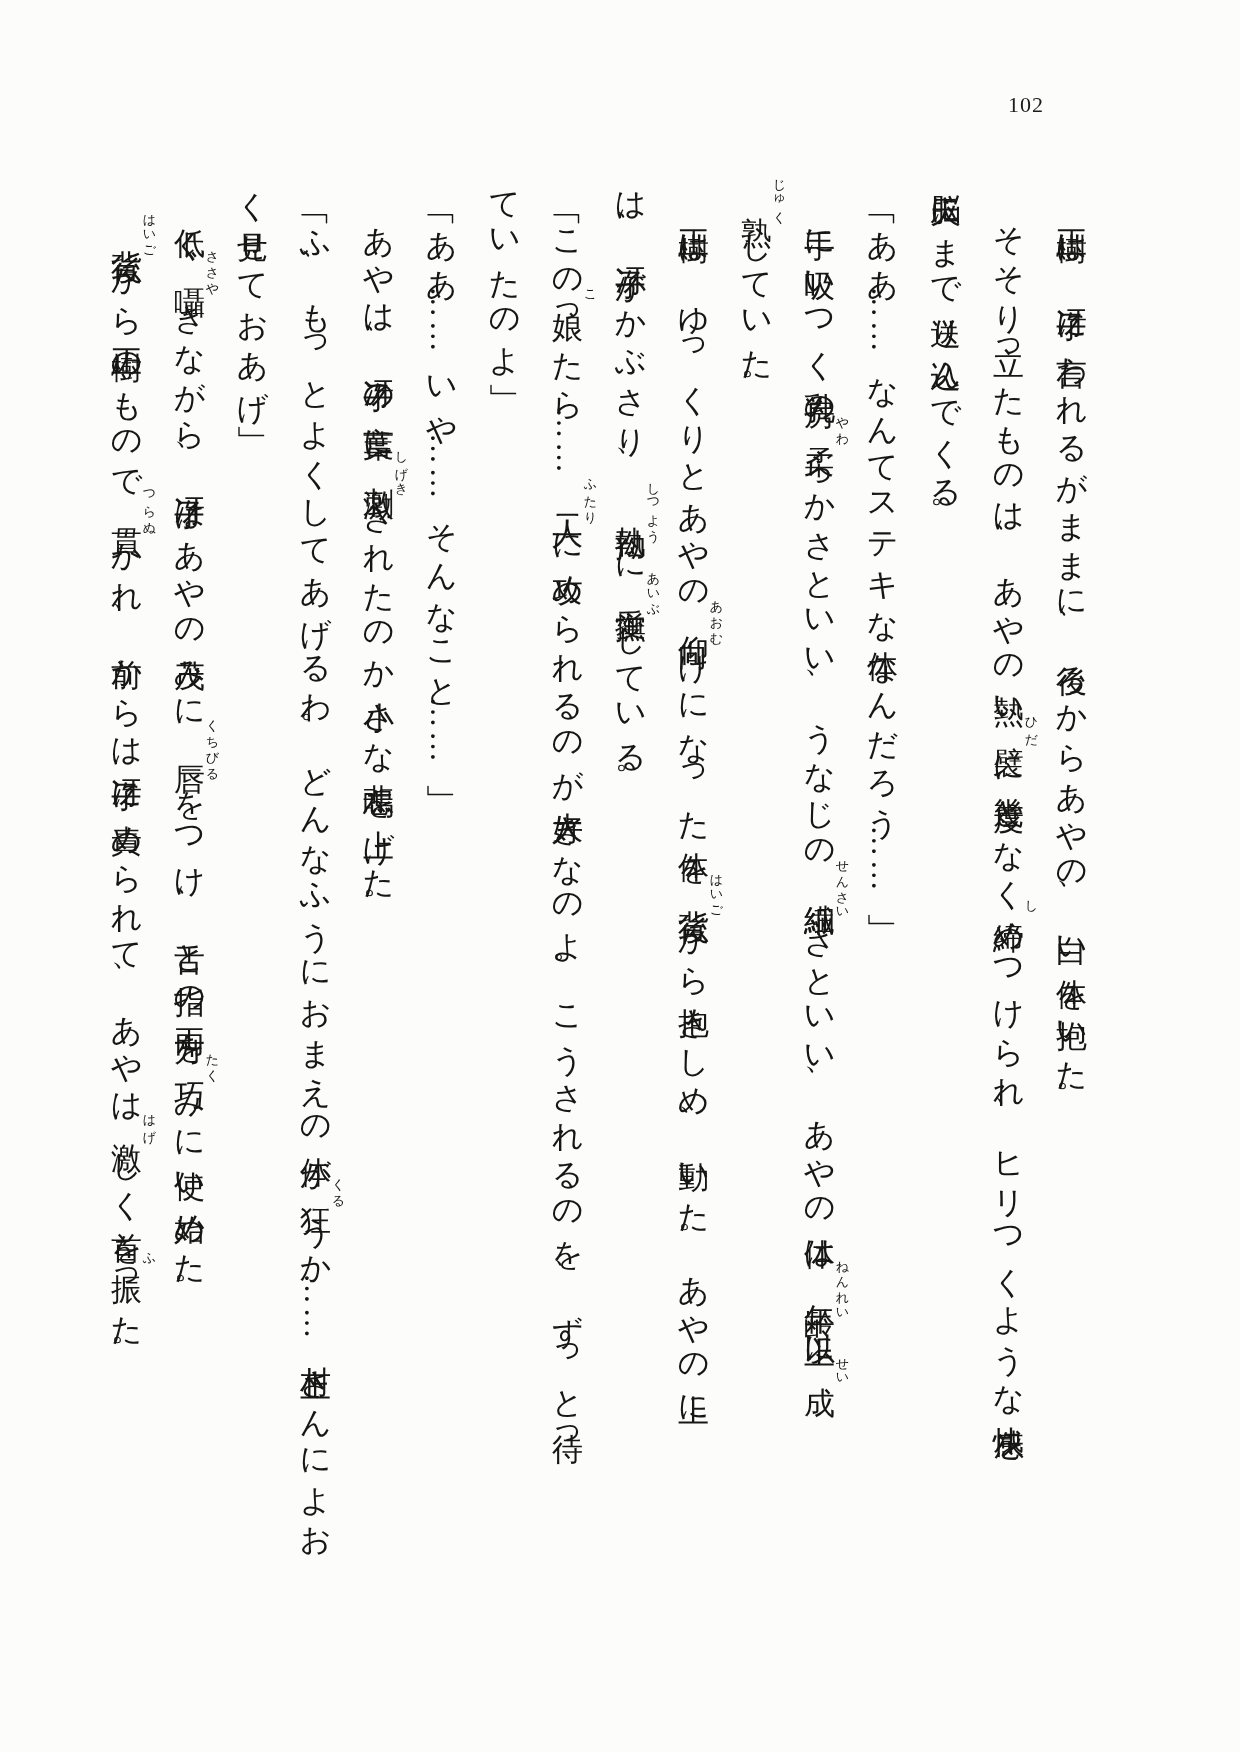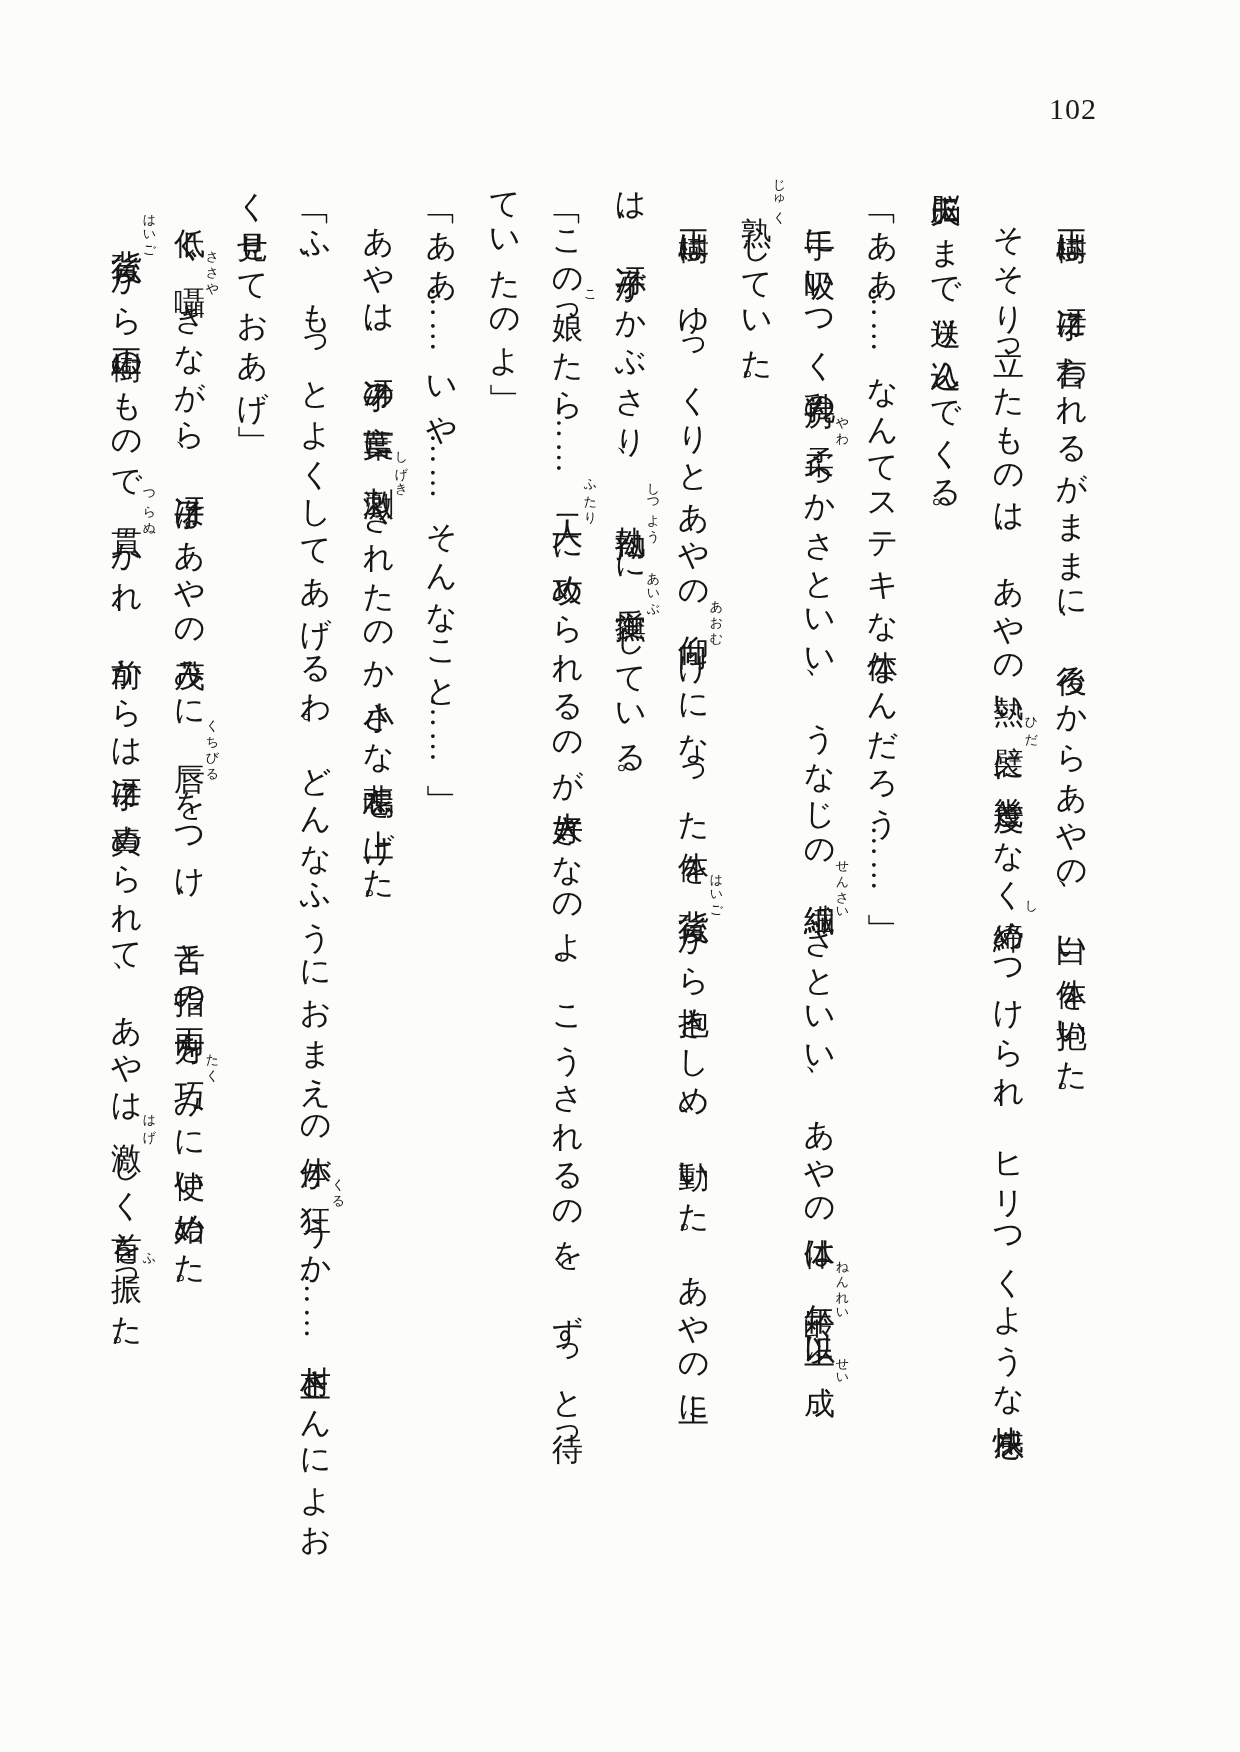--- a/index.html
+++ b/index.html
@@ -11,24 +11,23 @@
     height: 1752px;
     position: relative;
     background: #fcfcfa;
     font-family: "Liberation Serif", "DejaVu Serif", serif;
     color: #161616;
     overflow: hidden;
   }
   .page-number {
     position: absolute;
     top: 92px;
-    left: 1040px;
+    left: 1008px;
     width: 66px;
-    text-align: center;
-    font-size: 30px;
+    font-size: 22px;
     letter-spacing: 1px;
     color: #1b1b1b;
   }
   .text-area {
     position: absolute;
     top: 170px;
     right: 137px;
     height: 1400px;
     writing-mode: vertical-rl;
     -webkit-writing-mode: vertical-rl;

